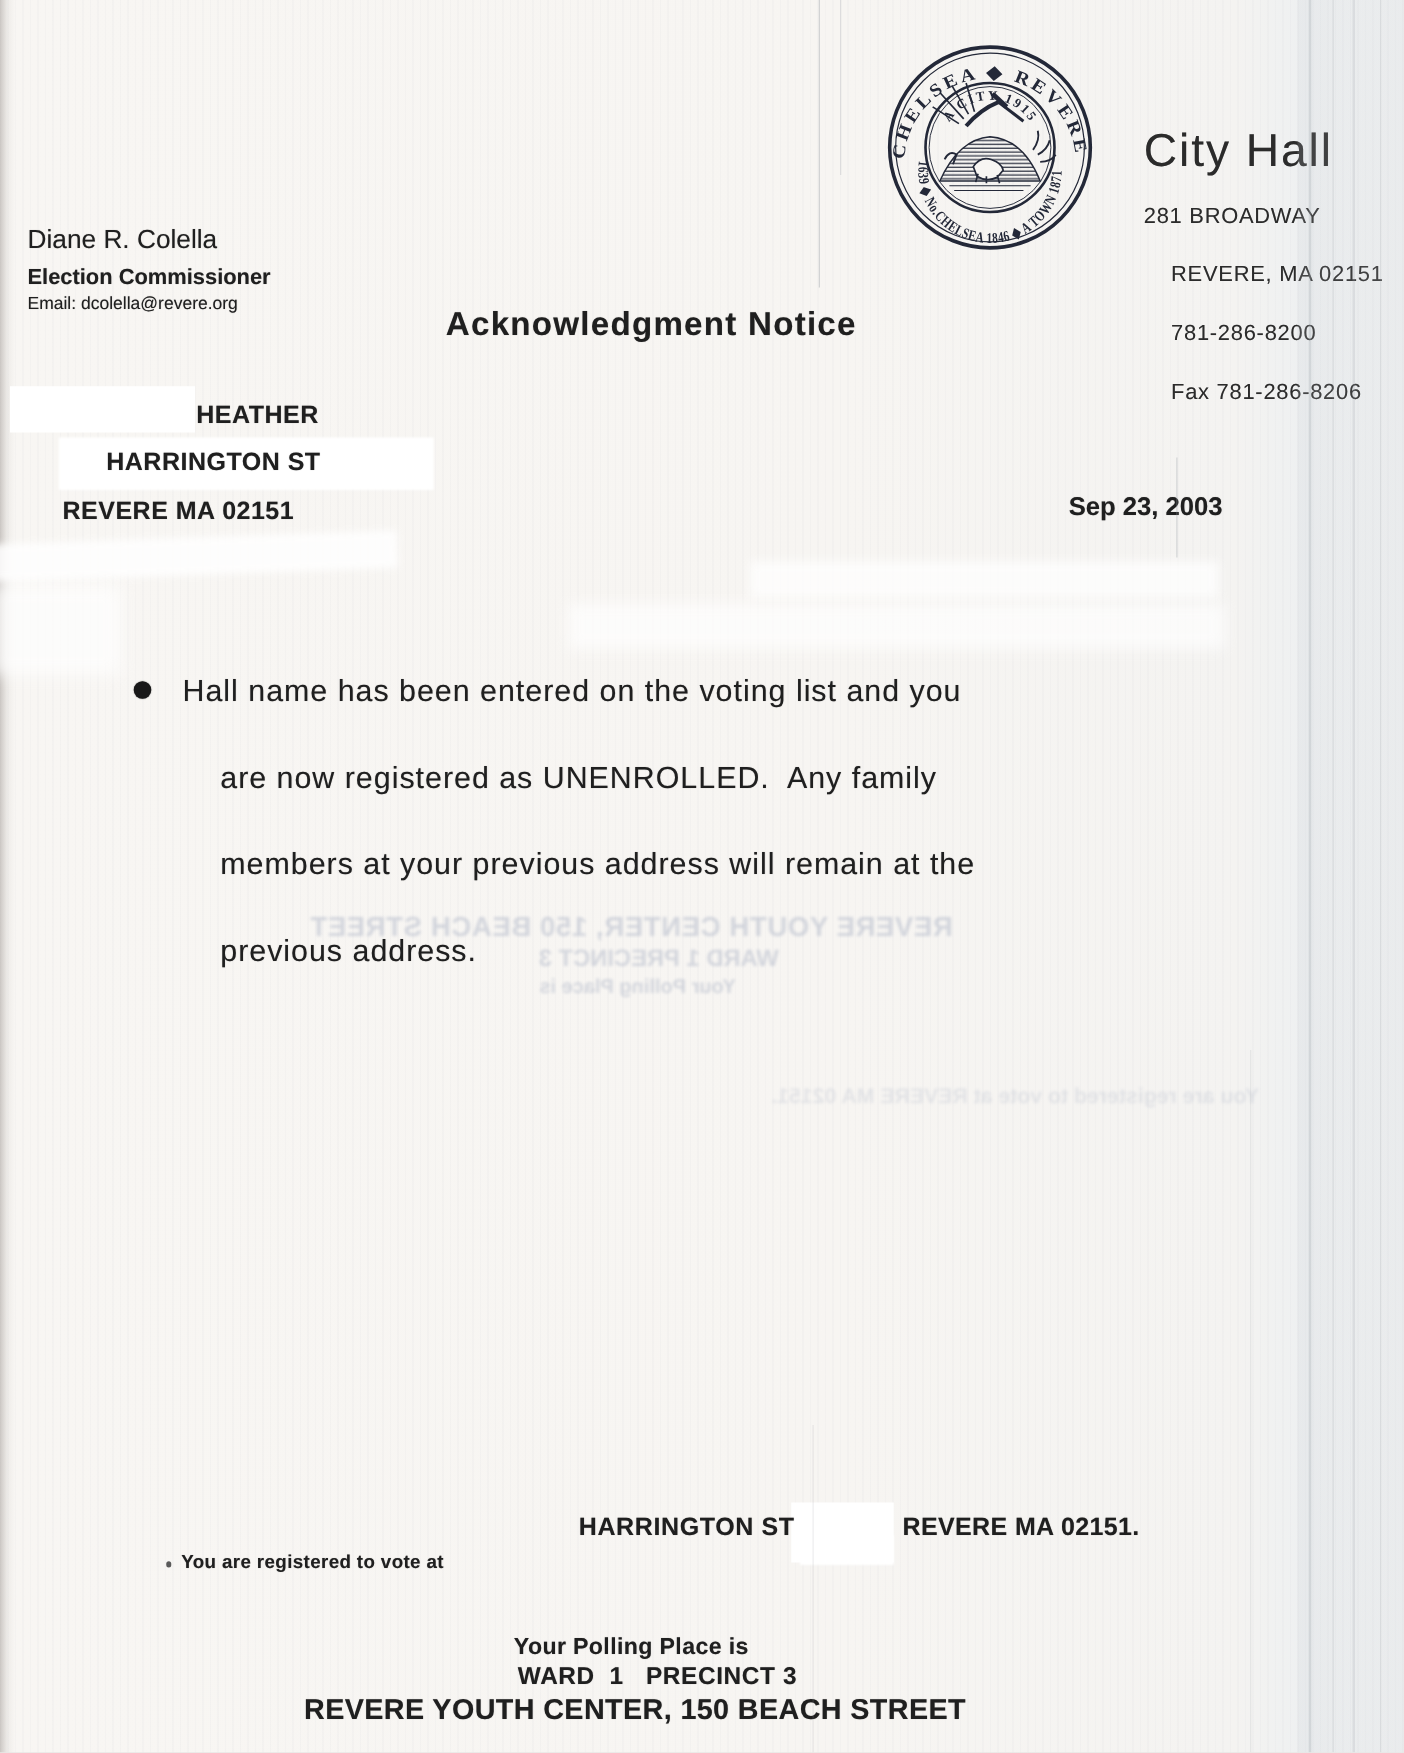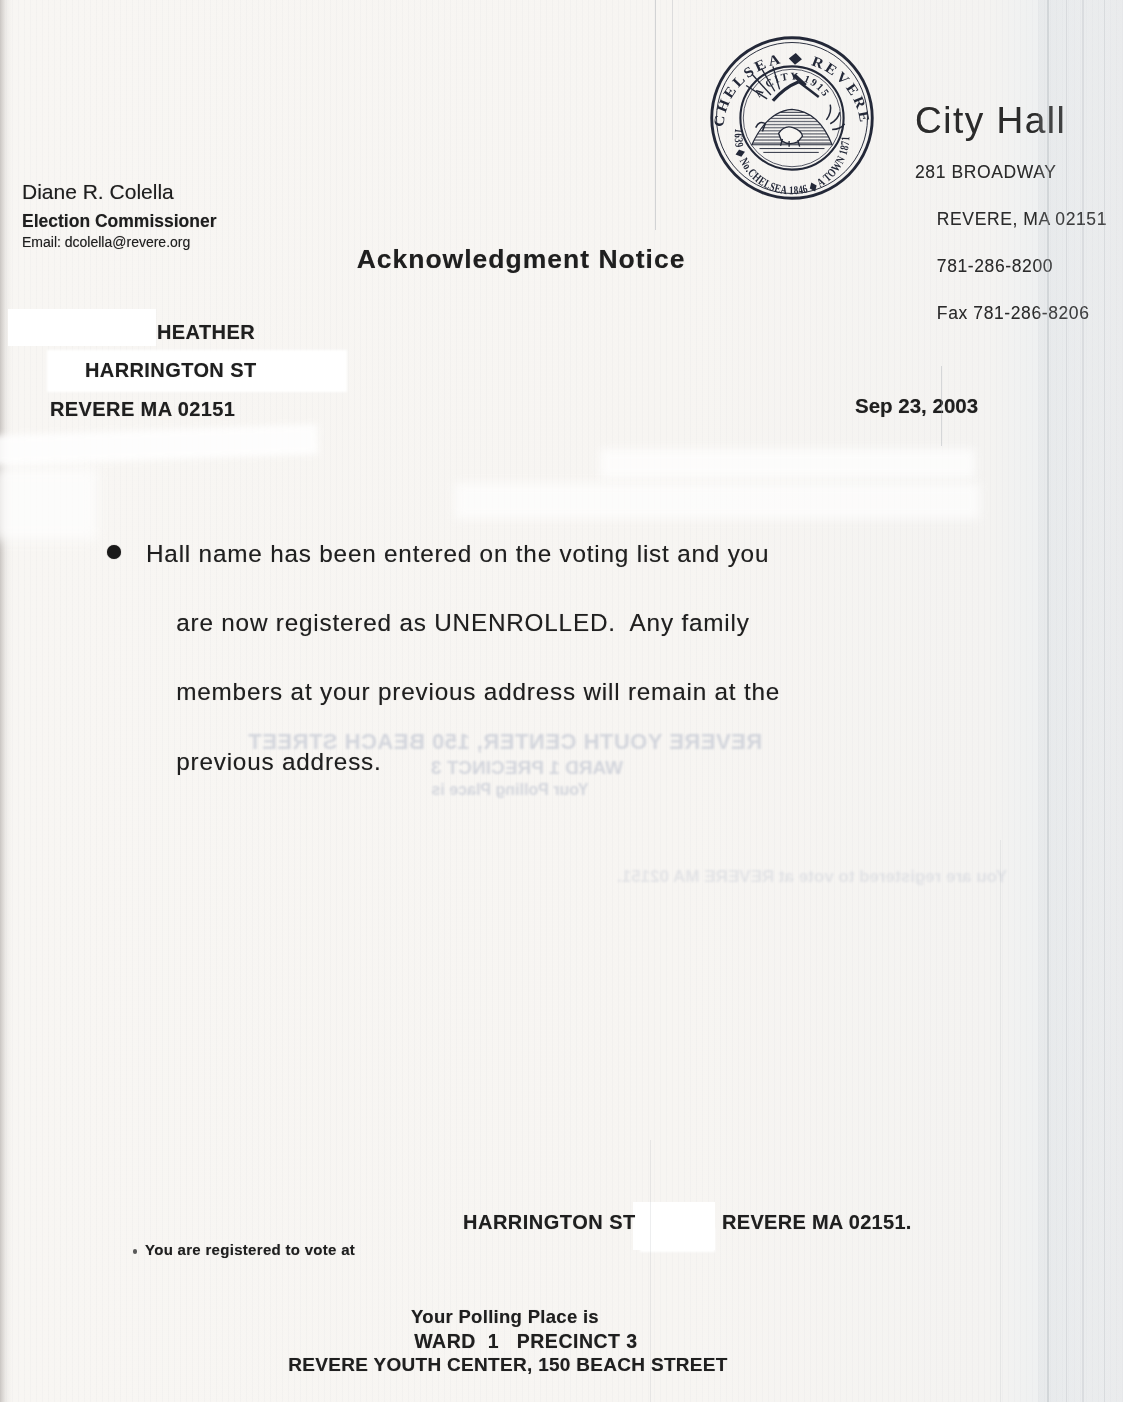--- a/index.html
+++ b/index.html
@@ -38,21 +38,21 @@
   .bullet-dot{position:absolute; left:107px; top:545px; width:14px; height:14px; border-radius:50%; background:#191919; box-shadow:0 0 1px rgba(0,0,0,.6);}
   .bullet-text{left:146px; top:537px; font-size:24.3px; letter-spacing:0.8px; line-height:34.6px;}
 
   .reg-label{left:145px; top:1210px; font-size:15px; letter-spacing:0.3px;margin-top:31px;}
   .reg-street{left:463px; top:1210px; font-size:20px; letter-spacing:0.5px;}
   .reg-city{left:722px; top:1210px; font-size:20px; letter-spacing:0.3px;}
   .stray-dot{position:absolute; left:133px; top:1249px; width:4px; height:5px; background:#5a5a5a; border-radius:2px;}
 
   .poll-head{left:505px; top:1306px; font-size:18.5px; letter-spacing:0.3px;}
   .poll-ward{left:526px; top:1330px; font-size:19.5px; letter-spacing:0.5px;}
-  .poll-loc{left:508px; top:1354px; font-size:19px; letter-spacing:0.3px;}
+  .poll-loc{left:508px; top:1354px; font-size:23px; letter-spacing:0.3px;}
 
   
   .seal{position:absolute; left:706px; top:32px; width:172px; height:172px;}
 
   
   .bleed{position:absolute; white-space:pre; font-weight:bold; color:#8894b0; filter:blur(1.1px); opacity:0.32;}
   .bleed.c{transform:translateX(-50%) scaleX(-1);}
   .bl1{left:505px; top:729px; font-size:22px; letter-spacing:0.5px;}
   .bl2{left:527px; top:757px; font-size:19px;}
   .bl3{left:510px; top:781px; font-size:16px;}

